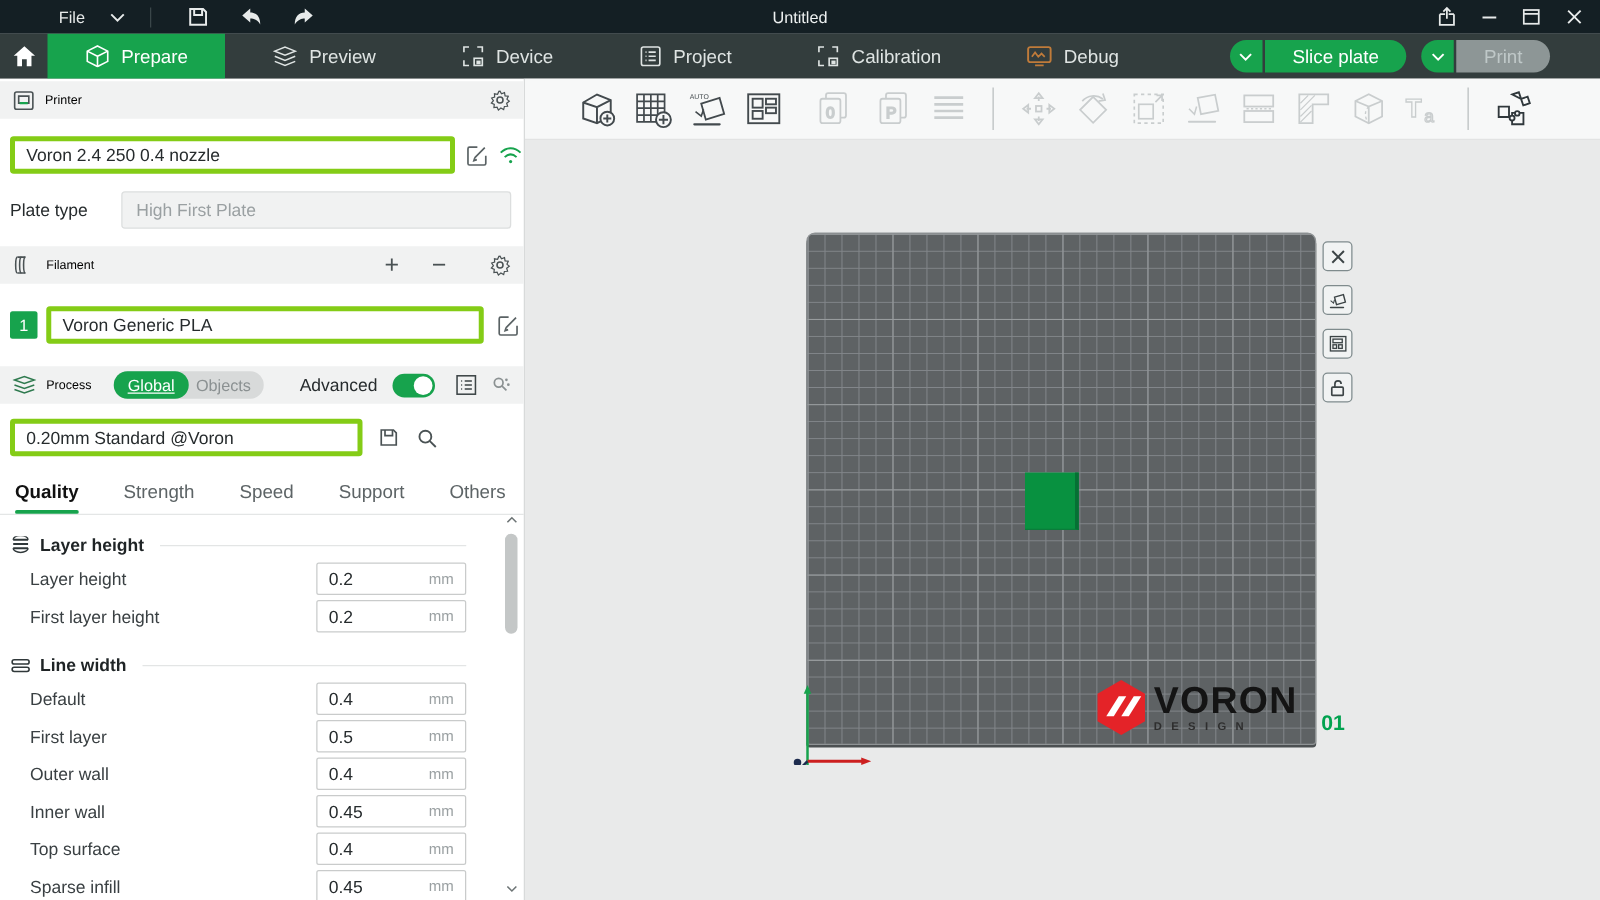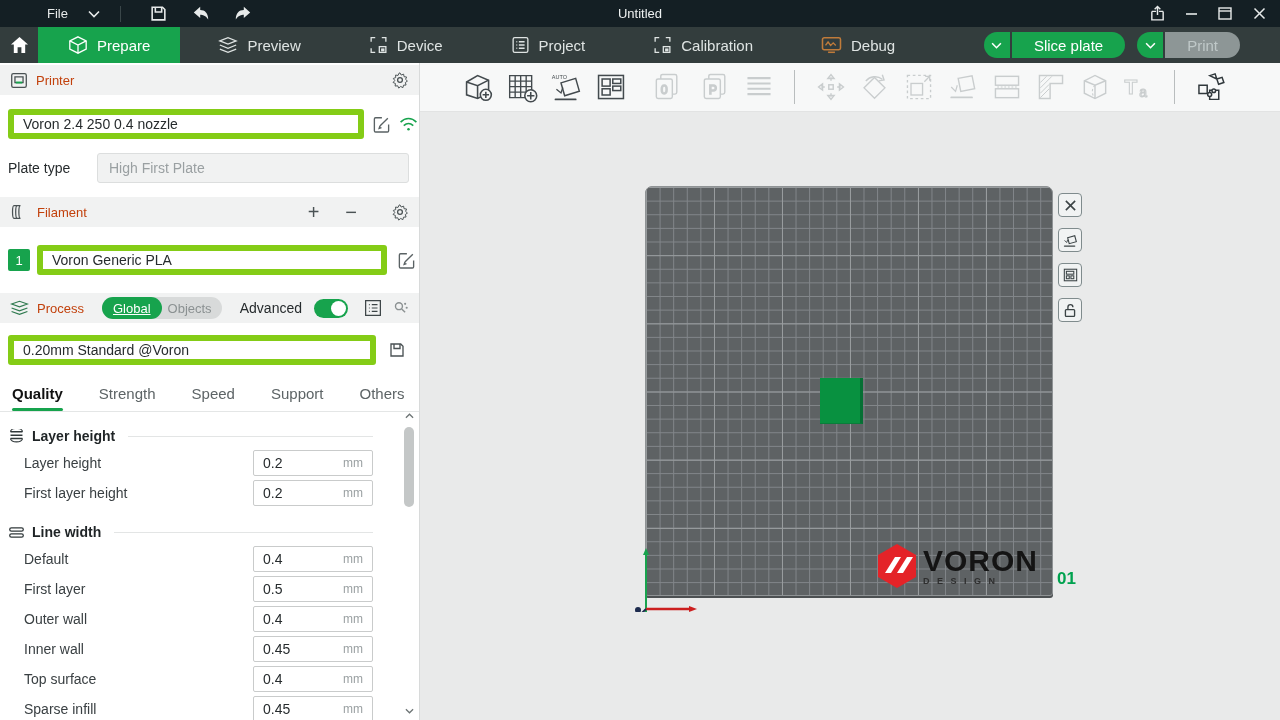--- a/index.html
+++ b/index.html
@@ -29,41 +29,41 @@
   .tab-sp { margin-left:20px; }
   .actions { margin-left:auto; display:flex; align-items:center; gap:12px; padding-right:40px; }
   .split-btn { display:flex; align-items:center; height:26px; }
   .split-arrow { width:26px; height:26px; border-radius:13px 0 0 13px; background:#17a34d; display:flex; align-items:center; justify-content:center; margin-right:2px; cursor:pointer; }
   .split-main { height:26px; border-radius:0 13px 13px 0; background:#17a34d; color:#fff; display:flex; align-items:center; padding:0 22px; font-size:15px; cursor:pointer; }
   .split-main.disabled { background:#8d9696; color:#bfc8c8; cursor:default; }
 
   
   #sidebar { position:absolute; left:0; top:63px; width:420px; height:657px; background:#ffffff; border-right:1px solid #d8dada; display:flex; flex-direction:column; }
   .sec-header { height:30px; background:#f1f2f2; display:flex; align-items:center; padding:0 10px; gap:8px; flex:none; margin-top:2px; }
-  .sec-title { font-size:13px; color:#c2410c; }
+  .sec-title { font-size:10px; color:#000000; }
   .sec-tools { margin-left:auto; display:flex; align-items:center; gap:16px; color:#4a5254; }
   .icon-btn { cursor:pointer; display:flex; align-items:center; justify-content:center; }
   .plusminus { font-size:20px; color:#4a5254; line-height:1; cursor:pointer; }
   .preset-row { display:flex; align-items:center; margin:14px 8px 10px 8px; gap:8px; flex:none; }
-  .preset-box { height:30px; border:6px solid #84cc16; border-radius:3px; background:#fff; flex:none; display:flex; align-items:center; padding:0 9px; font-size:14px; color:#262b2d; }
+  .preset-box { height:30px; border:4px solid #84cc16; border-radius:3px; background:#fff; flex:none; display:flex; align-items:center; padding:0 9px; font-size:14px; color:#262b2d; }
   .printer-preset { width:356px; }
   .plate-row { display:flex; align-items:center; margin:4px 8px 12px 8px; flex:none; }
   .plate-label { width:89px; font-size:14px; color:#262b2d; }
   .plate-value { width:312px; height:30px; background:#f1f2f2; border:1px solid #dcdede; border-radius:3px; display:flex; align-items:center; padding:0 11px; color:#9aa0a2; font-size:14px; }
   .fila-row { display:flex; align-items:center; margin:18px 8px 16px 8px; gap:4px; flex:none; }
   .fila-badge { width:22px; height:22px; background:#17a34d; color:#fff; font-size:13px; display:flex; align-items:center; justify-content:center; border-radius:2px; flex:none; }
   .fila-preset { width:350px; margin-left:3px; }
   .scope-pill { display:flex; align-items:center; background:#d8dada; border-radius:12px; height:22px; margin-left:10px; cursor:pointer; }
   .scope-on { background:#17a34d; color:#fff; border-radius:12px; height:22px; display:flex; align-items:center; padding:0 11px; font-size:13px;text-decoration:underline; }
   .scope-off { color:#8b9192; padding:0 10px 0 6px; font-size:13px; }
   .adv-label { margin-left:auto; font-size:14px; color:#262b2d; }
   .toggle { width:34px; height:19px; border-radius:10px; background:#17a34d; position:relative; margin-left:4px; cursor:pointer; flex:none; }
   .toggle .knob { position:absolute; right:2px; top:2px; width:15px; height:15px; border-radius:50%; background:#fff; }
   .proc-preset-row { display:flex; align-items:center; margin:12px 8px 8px 8px; gap:12px; flex:none; }
-  .proc-preset { width:368px; }
+  .proc-preset { width:282px; }
   .proc-tabs { display:flex; align-items:flex-end; padding:6px 12px 0 12px; gap:0; flex:none; border-bottom:1px solid #e4e6e6; }
   .ptab { font-size:15px; color:#5d6466; padding:6px 0 9px 0; margin-right:36px; cursor:pointer; position:relative; }
   .ptab.active { color:#111; font-weight:bold; }
   .ptab.active::after { content:""; position:absolute; left:0; right:0; bottom:0; height:3px; background:#17a34d; border-radius:2px; }
 
   #settings { flex:1; position:relative; padding:6px 46px 0 8px; overflow:hidden;text-align:right; }
   .group-header { display:flex; align-items:center; gap:7px; height:24px; margin-top:6px; }
   .group-title { font-size:14px; font-weight:bold; color:#1f2426; white-space:nowrap; }
   .group-rule { flex:1; border-top:1px solid #e3e5e5; margin-left:6px; }
   .set-row { display:flex; align-items:center; height:30px; padding-left:16px; }

